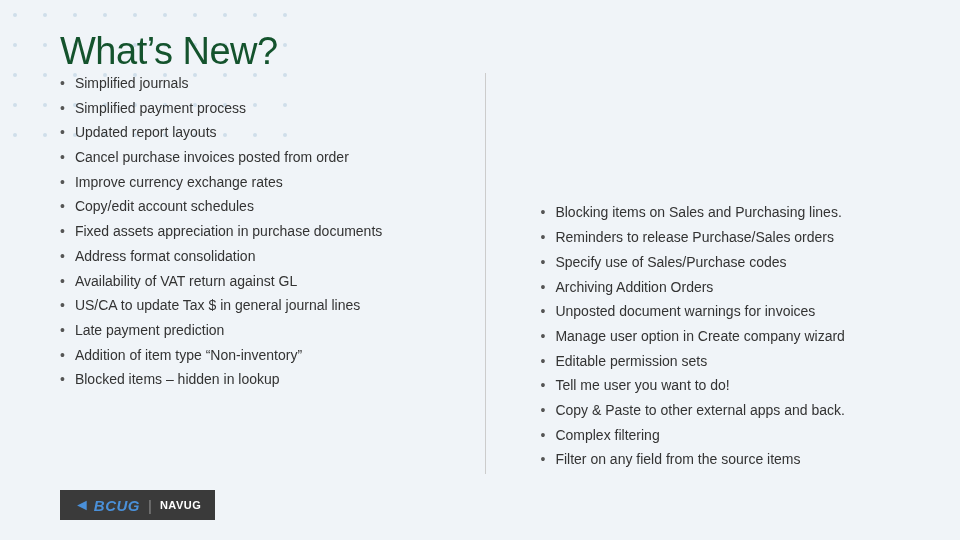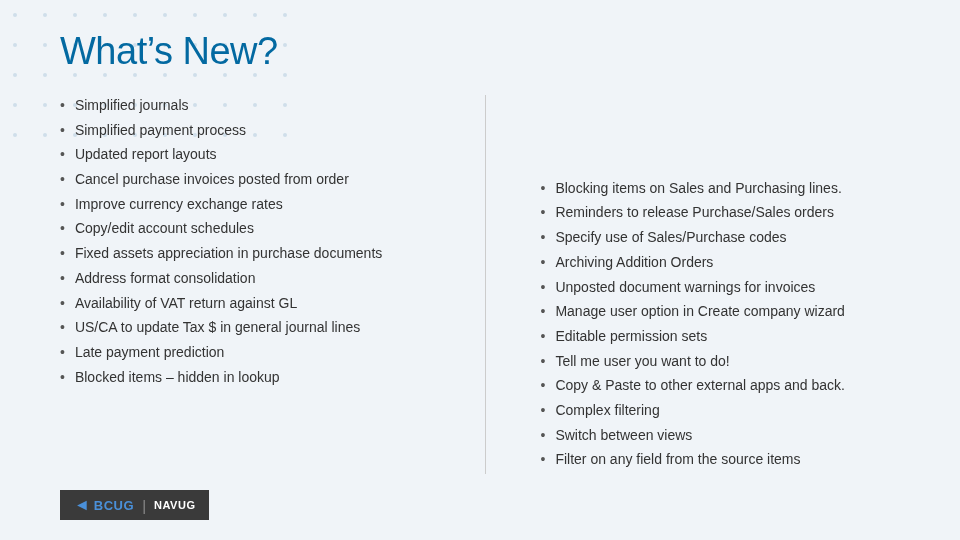--- a/index.html
+++ b/index.html
@@ -26,22 +26,21 @@
       padding: 30px 50px 20px 60px;
       width: 100%;
       height: 100%;
       display: flex;
       flex-direction: column;
     }
 
     .title {
       font-size: 38px;
       font-weight: 300;
-      color: #0369a1;
-      margin-bottom: 22px;
+      color: #14532d;
       letter-spacing: -0.5px;
     }
 
     .content-columns {
       display: flex;
       flex: 1;
       gap: 15px;
     }
 
     .column {
@@ -104,23 +103,24 @@
     }
 
     .footer-logo-arrow {
       color: #4a90d9;
       font-size: 16px;
       font-weight: bold;
     }
 
     .footer-logo-text {
       color: #4a90d9;
-      font-size: 13px;
+      font-size: 15px;
       font-weight: 700;
       letter-spacing: 0.5px;
+      font-style: italic;
     }
 
     .footer-logo-separator {
       color: #888;
       font-size: 15px;
       margin: 0 4px;
     }
 
     .footer-logo-text2 {
       color: white;
@@ -152,39 +152,39 @@
           <li>Simplified payment process</li>
           <li>Updated report layouts</li>
           <li>Cancel purchase invoices posted from order</li>
           <li>Improve currency exchange rates</li>
           <li>Copy/edit account schedules</li>
           <li>Fixed assets appreciation in purchase documents</li>
           <li>Address format consolidation</li>
           <li>Availability of VAT return against GL</li>
           <li>US/CA to update Tax $ in general journal lines</li>
           <li>Late payment prediction</li>
+          <li>Addition of item type “Non-inventory”</li>
           <li>Blocked items – hidden in lookup</li>
         </ul>
     </div>
 
     <div class="divider"></div>
 
     <div class="column column-right">
       <ul id="right-list">
           <li>Blocking items on Sales and Purchasing lines.</li>
           <li>Reminders to release Purchase/Sales orders</li>
           <li>Specify use of Sales/Purchase codes</li>
           <li>Archiving Addition Orders</li>
           <li>Unposted document warnings for invoices</li>
           <li>Manage user option in Create company wizard</li>
           <li>Editable permission sets</li>
           <li>Tell me user you want to do!</li>
           <li>Copy &amp; Paste to other external apps and back.</li>
           <li>Complex filtering</li>
-          <li>Switch between views</li>
           <li>Filter on any field from the source items</li>
         </ul>
     </div>
   </div>
 
   <div class="footer">
     <div class="footer-logo">
       <span class="footer-logo-arrow">◄</span>
       <span class="footer-logo-text">BCUG</span>
       <span class="footer-logo-separator">|</span>

